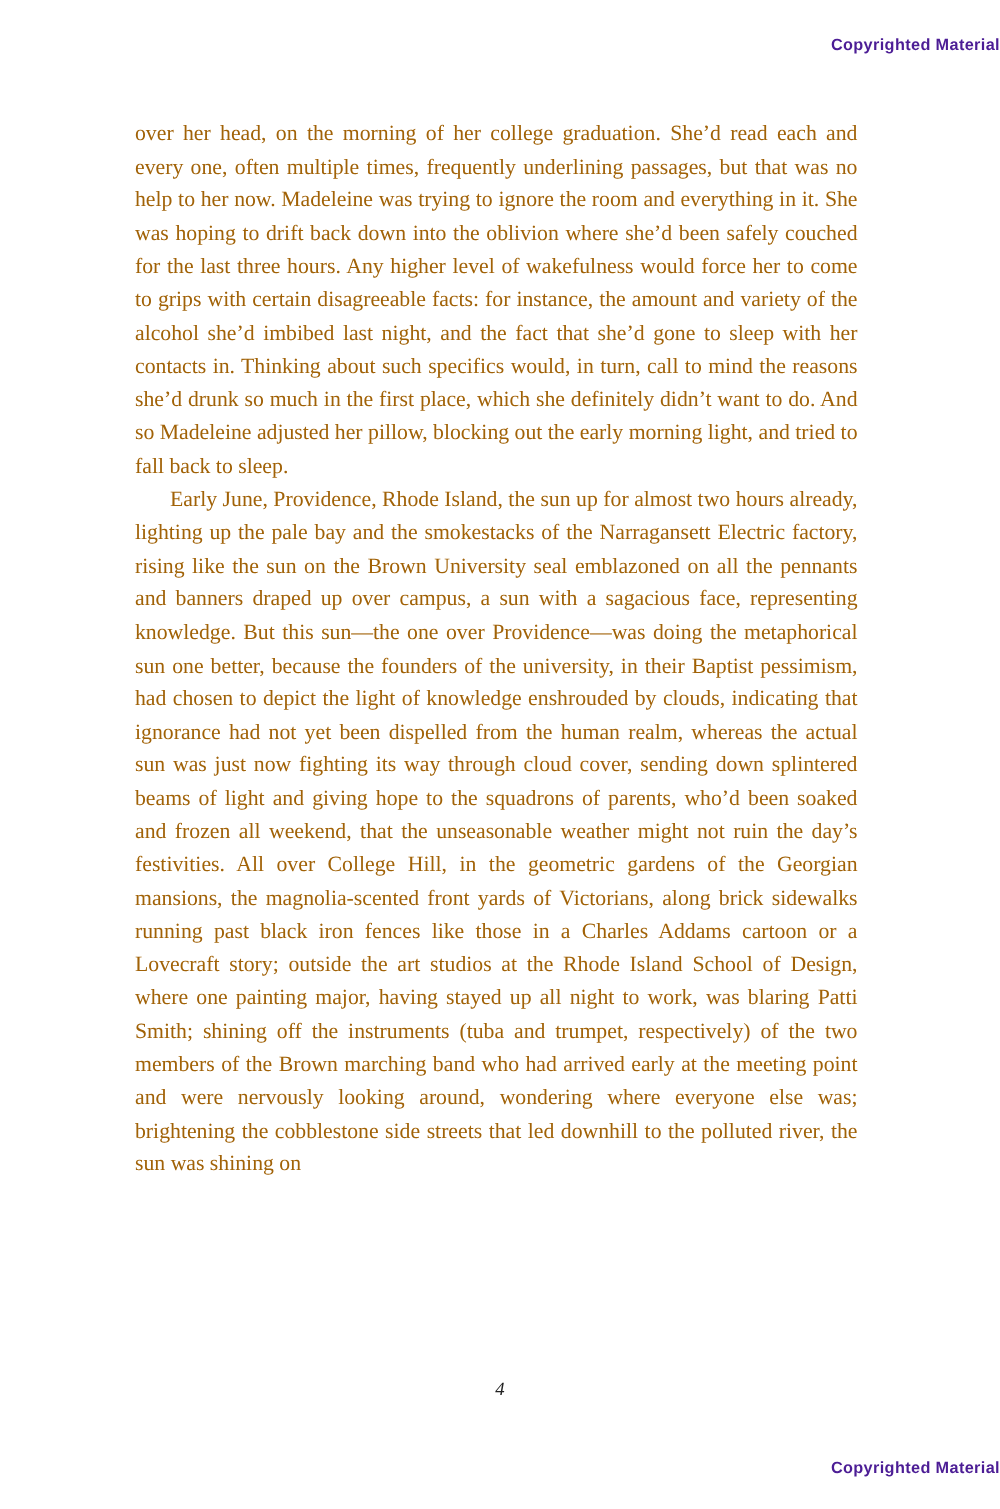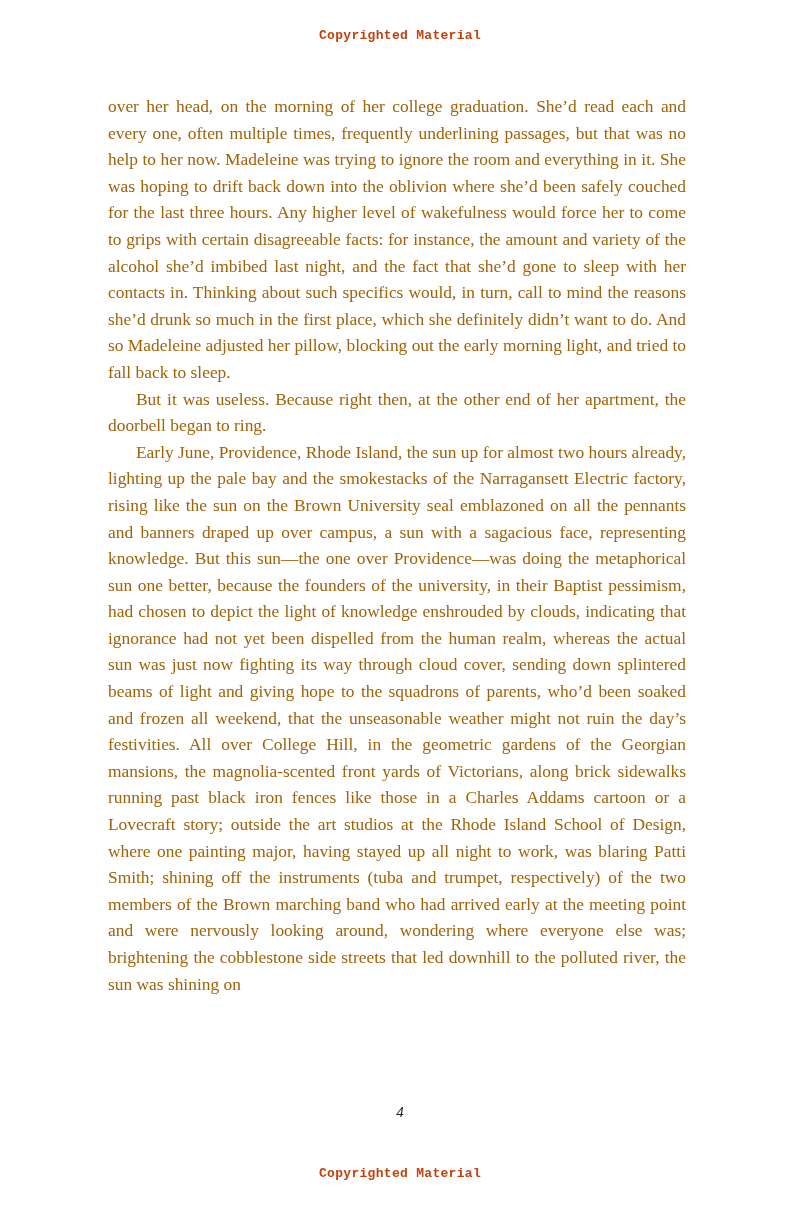--- a/index.html
+++ b/index.html
@@ -11,25 +11,25 @@
     position: relative;
     font-family: "Liberation Serif", serif;
     color: #1c1c1c;
     overflow: hidden;
   }
 
   .copyright-notice {
     position: absolute;
     left: 0;
     width: 100%;
-    text-align: center;
-    font-family: Liberation Mono, monospace;
+    text-align: right;
+    font-family: Liberation Sans, sans-serif;
     font-weight: bold;
     font-size: 13px;
-    color: #c2410c;
+    color: #4c1d95;
     letter-spacing: 0.3px;
   }
   .copyright-notice.top { top: 28px; }
   .copyright-notice.bottom { top: 1166px; }
 
   .text-block {
     position: absolute;
     left: 108px;
     top: 93px;
     width: 578px;
@@ -56,19 +56,18 @@
     color: #222222;
   }
 </style>
 </head>
 <body>
 
 <div class="copyright-notice top">Copyrighted Material</div>
 
 <div class="text-block">
   <p class="para">over her head, on the morning of her college graduation. She’d read each and every one, often multiple times, frequently underlining passages, but that was no help to her now. Madeleine was trying to ignore the room and everything in it. She was hoping to drift back down into the oblivion where she’d been safely couched for the last three hours. Any higher level of wakefulness would force her to come to grips with certain disagreeable facts: for instance, the amount and variety of the alcohol she’d imbibed last night, and the fact that she’d gone to sleep with her contacts in. Thinking about such specifics would, in turn, call to mind the reasons she’d drunk so much in the first place, which she definitely didn’t want to do. And so Madeleine adjusted her pillow, blocking out the early morning light, and tried to fall back to sleep.</p>
-  <p class="para indent">But it was useless. Because right then, at the other end of her apartment, the doorbell began to ring.</p>
   <p class="para indent">Early June, Providence, Rhode Island, the sun up for almost two hours already, lighting up the pale bay and the smokestacks of the Narragansett Electric factory, rising like the sun on the Brown University seal emblazoned on all the pennants and banners draped up over campus, a sun with a sagacious face, representing knowledge. But this sun—the one over Providence—was doing the metaphorical sun one better, because the founders of the university, in their Baptist pessimism, had chosen to depict the light of knowledge enshrouded by clouds, indicating that ignorance had not yet been dispelled from the human realm, whereas the actual sun was just now fighting its way through cloud cover, sending down splintered beams of light and giving hope to the squadrons of parents, who’d been soaked and frozen all weekend, that the unseasonable weather might not ruin the day’s festivities. All over College Hill, in the geometric gardens of the Georgian mansions, the magnolia-scented front yards of Victorians, along brick sidewalks running past black iron fences like those in a Charles Addams cartoon or a Lovecraft story; outside the art studios at the Rhode Island School of Design, where one painting major, having stayed up all night to work, was blaring Patti Smith; shining off the instruments (tuba and trumpet, respectively) of the two members of the Brown marching band who had arrived early at the meeting point and were nervously looking around, wondering where everyone else was; brightening the cobblestone side streets that led downhill to the polluted river, the sun was shining on</p>
 </div>
 
 <div class="page-number">4</div>
 
 <div class="copyright-notice bottom">Copyrighted Material</div>
 
 </body></html>

